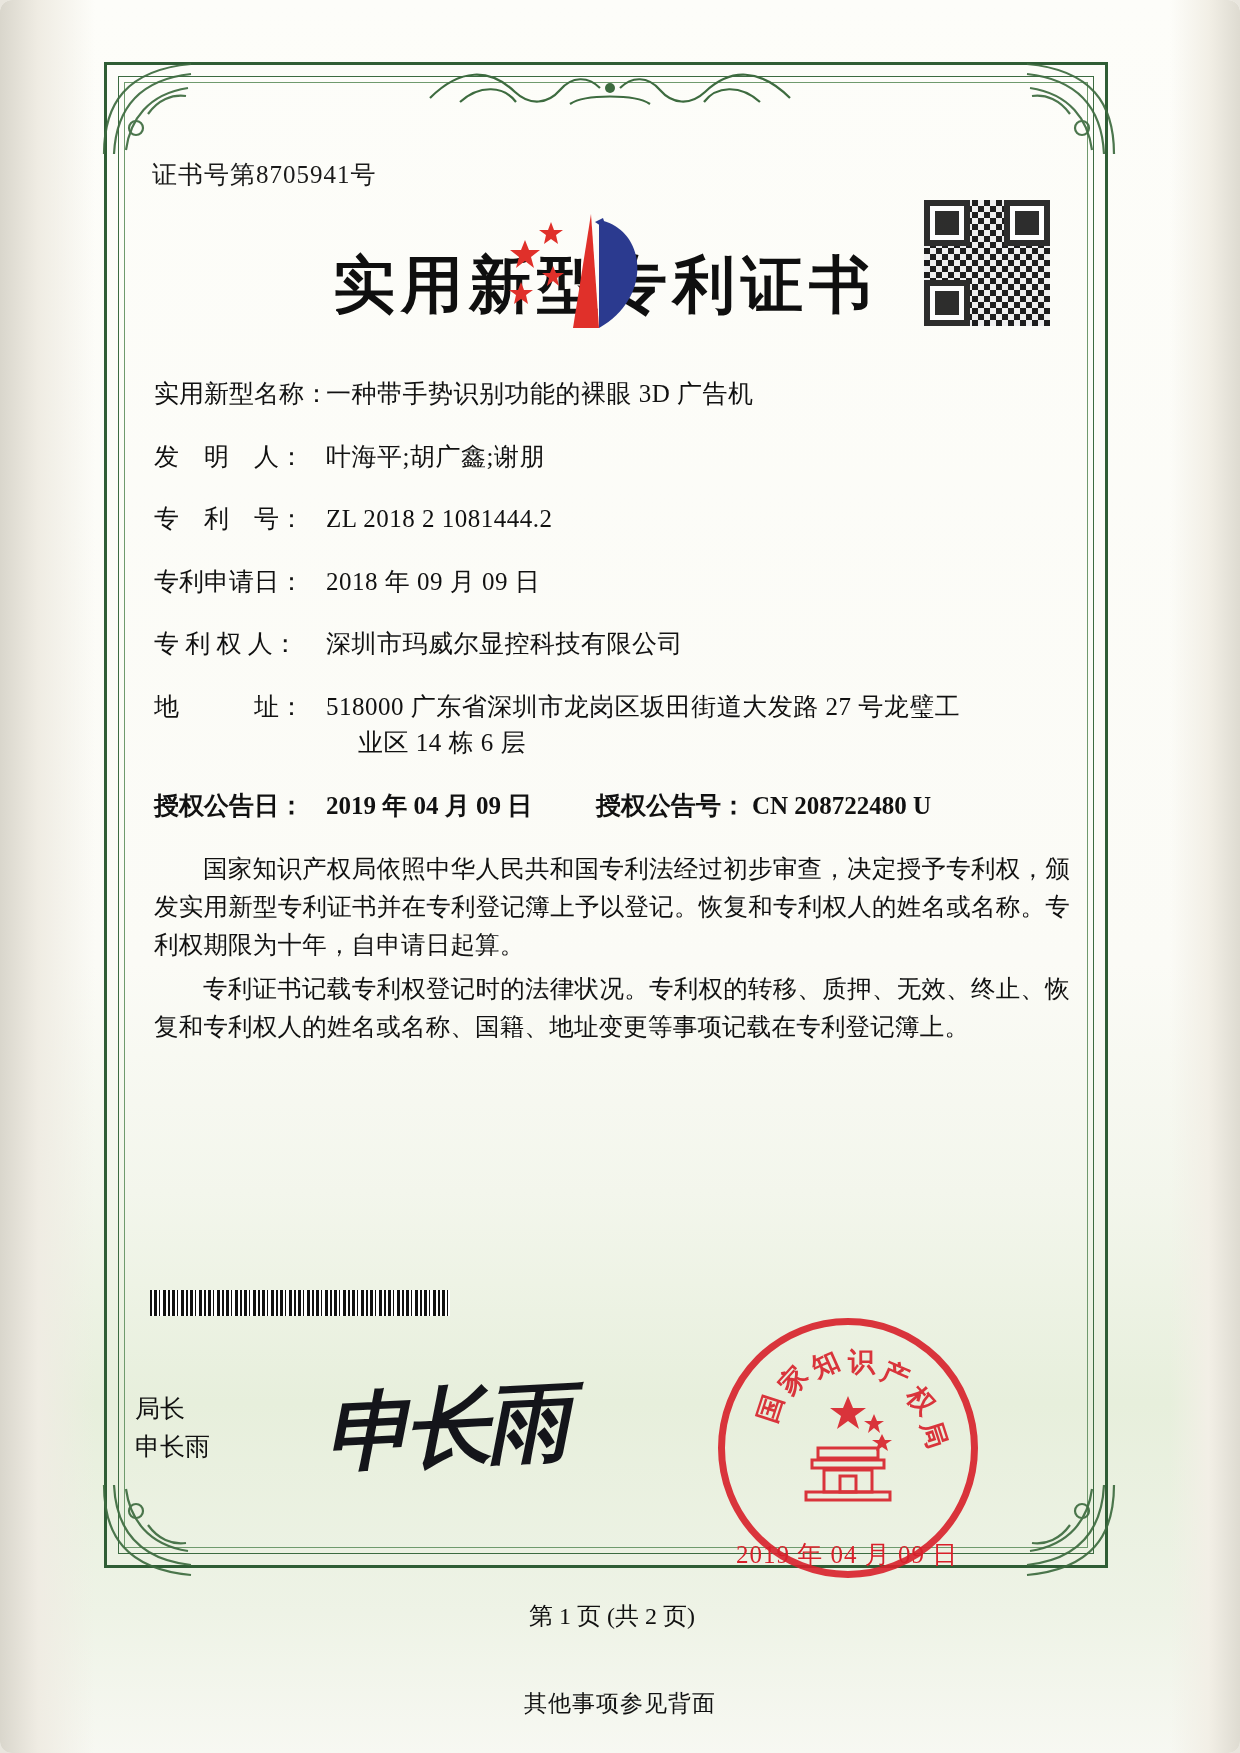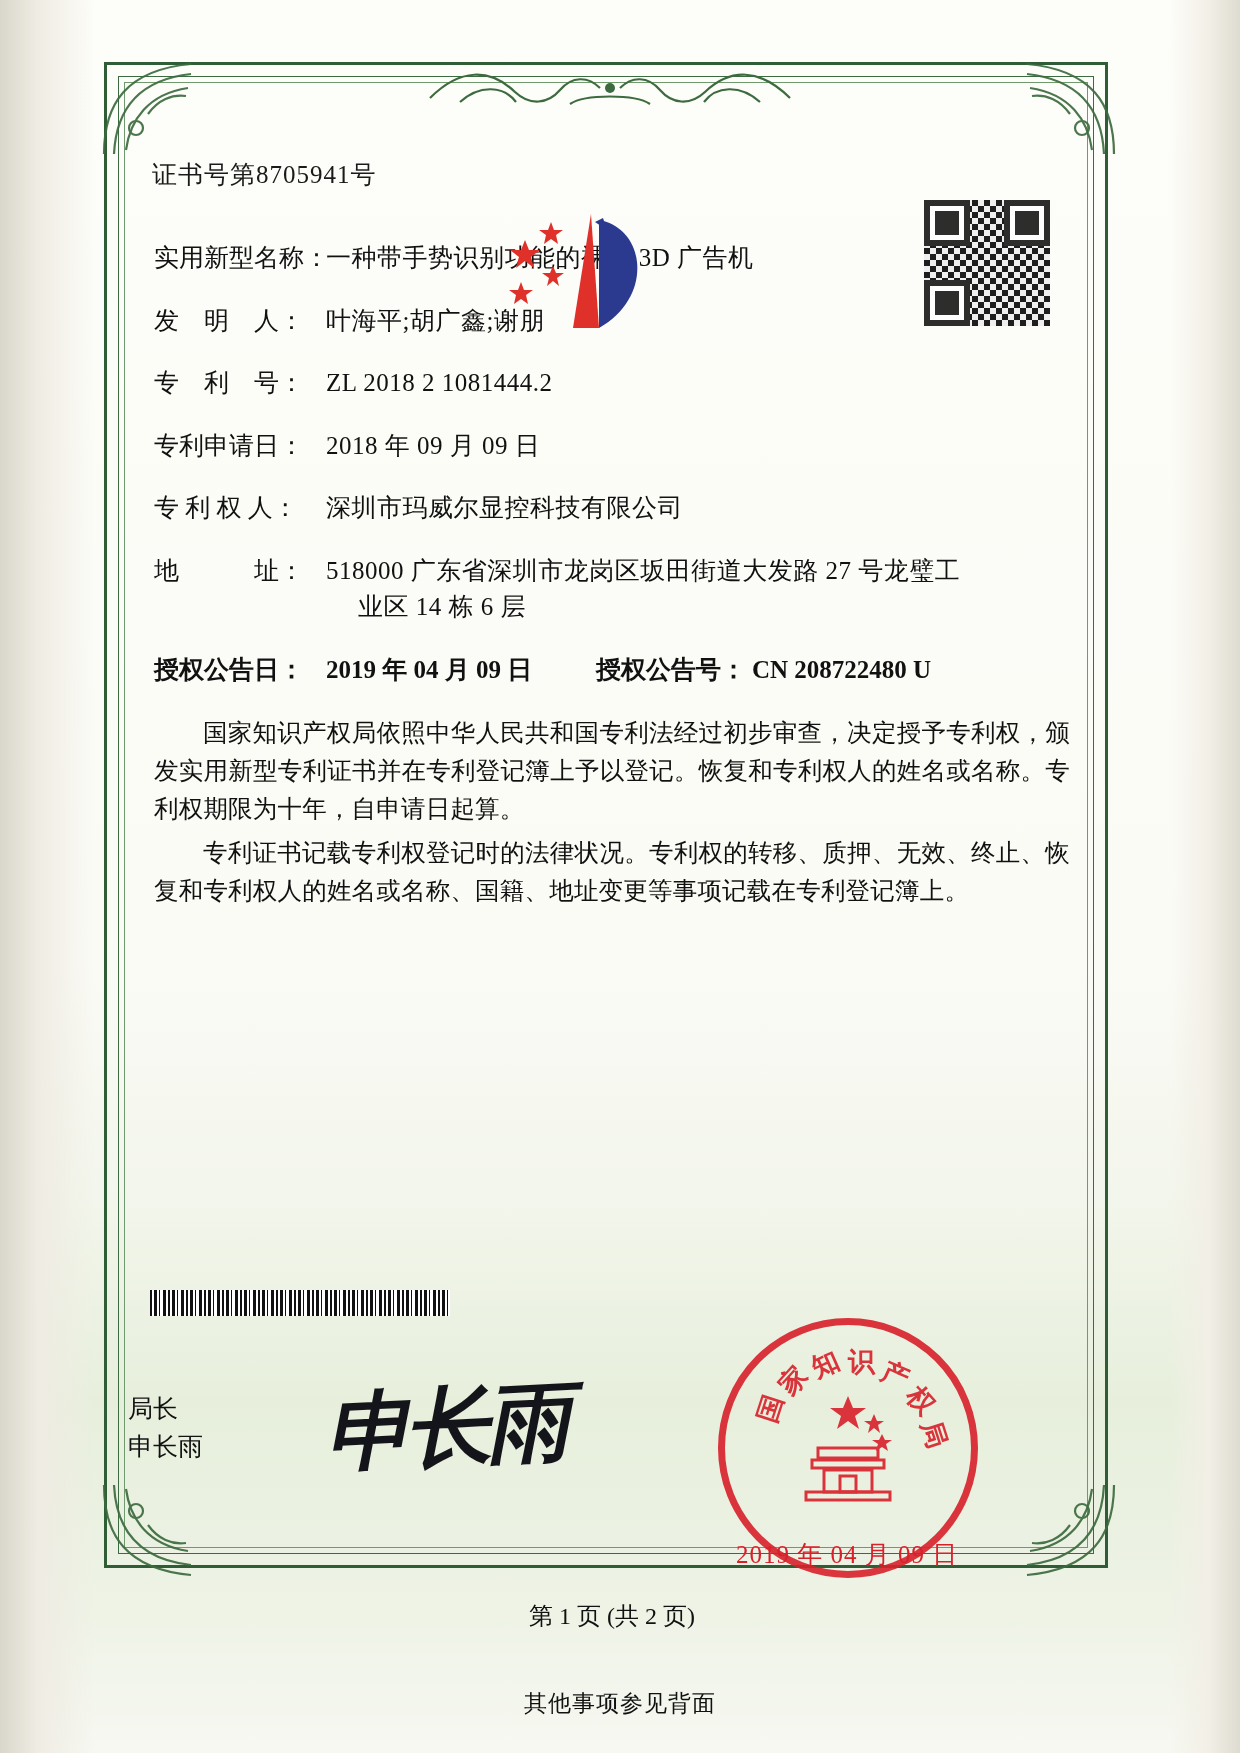--- a/index.html
+++ b/index.html
@@ -15,20 +15,21 @@
   }
 
   .page {
     position: relative;
     width: 1240px;
     height: 1753px;
     background: #faf9f4;
     background-image:
       linear-gradient(to bottom, #fdfdf9 0%, #fbfbf6 55%, #f3f6ec 68%, #e7efdc 80%, #eef3e6 92%, #f7f8f2 100%);
     overflow: hidden;
+    border-radius: 12px;
   }
   
   .page::before {
     content: "";
     position: absolute;
     left: 0; top: 0; bottom: 0; width: 95px;
     background: linear-gradient(to right, #d9d6cc 0%, #efece3 40%, rgba(255,255,255,0) 100%);
     pointer-events: none;
   }
   .page::after {
@@ -208,21 +209,21 @@
     width: 300px;
     height: 26px;
     background:
       repeating-linear-gradient(90deg,
         #111 0 2px, #fff 2px 4px, #111 4px 7px, #fff 7px 9px,
         #111 9px 10px, #fff 10px 13px, #111 13px 16px, #fff 16px 18px);
   }
 
   .signature-block {
     position: absolute;
-    left: 128px;
+    left: 135px;
     top: 1390px;
     font-size: 25px;
     color: #111;
     line-height: 1.5;
   }
   .sig-script {
     position: absolute;
     left: 325px;
     top: 1370px;
     font-size: 86px;
@@ -376,20 +377,21 @@
       <div class="finder f2">
           <i></i>
         </div>
       <div class="finder f3">
           <i></i>
         </div>
     </div>
 
     <div class="cert-no">证书号第8705941号</div>
 
+    <div class="title">实用新型专利证书</div>
 
     <div class="fields">
 
       <div class="field-row">
         <div class="field-label">实用新型名称：</div>
         <div class="field-value">一种带手势识别功能的裸眼 3D 广告机</div>
       </div>
 
       <div class="field-row">
         <div class="field-label">发　明　人：</div>

